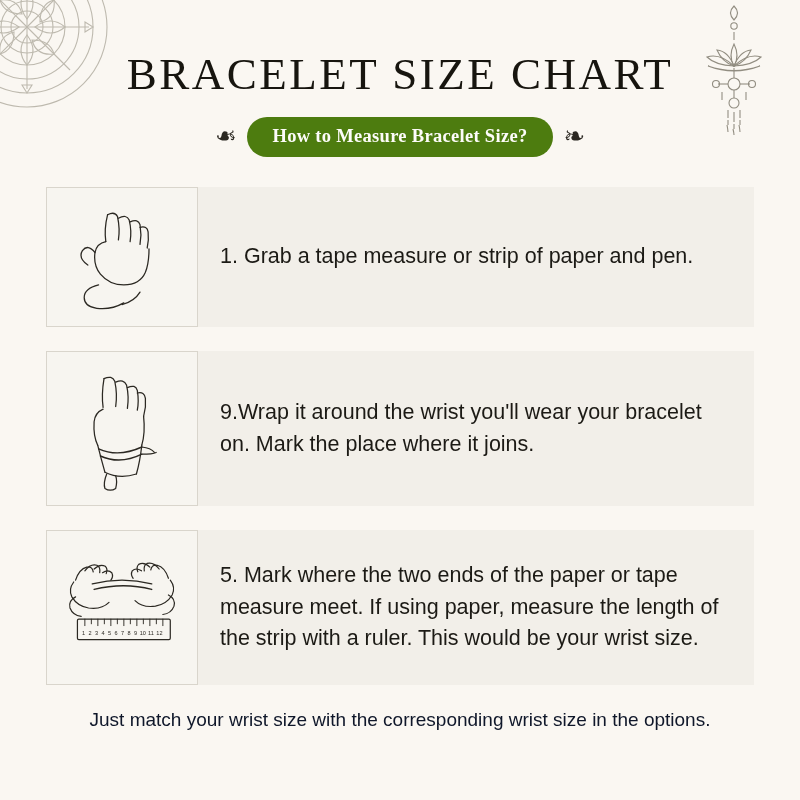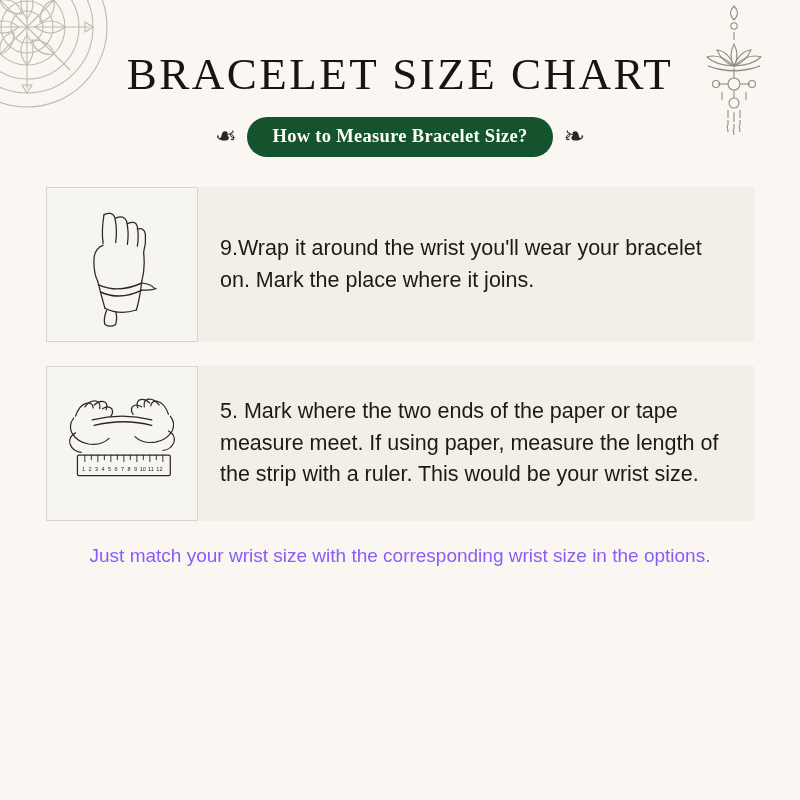--- a/index.html
+++ b/index.html
@@ -51,21 +51,21 @@
   }
   .flourish {
     font-family: "Liberation Serif", serif;
     font-size: 26px;
     color: #2b2822;
     line-height: 1;
     display: inline-block;
   }
   .flourish.left { transform: scaleX(-1); }
   .pill {
-    background: #14532d;
+    background: #4d7c0f;
     color: #fdfcf9;
     font-family: "Liberation Serif", serif;
     font-weight: bold;
     font-size: 18.5px;
     letter-spacing: 0.3px;
     padding: 9px 26px 10px 26px;
     border-radius: 22px;
     white-space: nowrap;
   }
 
@@ -99,21 +99,21 @@
     line-height: 1.48;
     color: #1c1a15;
   }
   #step-1 .step-figure { height: 140px; }
   #step-2 .step-figure { height: 155px; }
   #step-3 .step-figure { height: 155px; }
 
   .footer-note {
     text-align: center;
     font-size: 19px;
-    color: #8b5cf6;
+    color: #0f172a;
     margin-top: 6px;
     padding: 0 24px;
   }
 </style>
 </head>
 <body>
 
 <div class="ornament mandala">
   <svg viewBox="0 0 170 170" width="170" height="170" fill="none" stroke="#8d8878" stroke-width="1.1">
     <circle cx="85" cy="85" r="16"></circle>
@@ -189,20 +189,36 @@
 <h1 class="title">BRACELET SIZE CHART</h1>
 
 <div class="subtitle-row">
   <span class="flourish left">❧</span>
   <span class="pill">How to Measure Bracelet Size?</span>
   <span class="flourish right">❧</span>
 </div>
 
 <div class="steps">
 
+  <div class="step" id="step-1">
+    <div class="step-figure">
+      <svg viewBox="0 0 120 130" width="108" height="120" fill="none" stroke="#2b2822" stroke-width="1.4" stroke-linecap="round">
+        <path d="M44 18 q-4 16 -2 30"></path>
+        <path d="M44 18 q8 -4 11 2 q3 14 1 26"></path>
+        <path d="M56 22 q9 -5 12 2 q3 12 1 24"></path>
+        <path d="M69 26 q9 -4 11 3 q2 11 0 22"></path>
+        <path d="M80 32 q8 -2 9 5 q1 9 -1 18"></path>
+        <path d="M42 48 q-10 2 -12 12 q-2 14 6 24 q10 12 26 12 q18 0 24 -14 q4 -10 4 -26"></path>
+        <path d="M30 60 q-8 -10 -14 -2 q-5 8 6 16"></path>
+        <path d="M34 96 q-16 4 -16 14 q0 10 14 12 q16 2 30 -6"></path>
+        <path d="M60 118 q14 -4 20 -14"></path>
+      </svg>
+    </div>
+    <div class="step-text">1. Grab a tape measure or strip of paper and pen.</div>
+  </div>
 
   <div class="step" id="step-2">
     <div class="step-figure">
       <svg viewBox="0 0 120 140" width="108" height="128" fill="none" stroke="#2b2822" stroke-width="1.4" stroke-linecap="round">
         <path d="M40 14 q-3 18 -1 32"></path>
         <path d="M40 14 q9 -4 12 3 q3 14 1 28"></path>
         <path d="M53 18 q9 -4 12 3 q3 13 1 26"></path>
         <path d="M66 24 q9 -4 11 3 q2 12 0 22"></path>
         <path d="M77 30 q8 -2 9 6 q1 10 -2 20"></path>
         <path d="M39 48 q-9 4 -10 14 q-1 16 4 26"></path>

